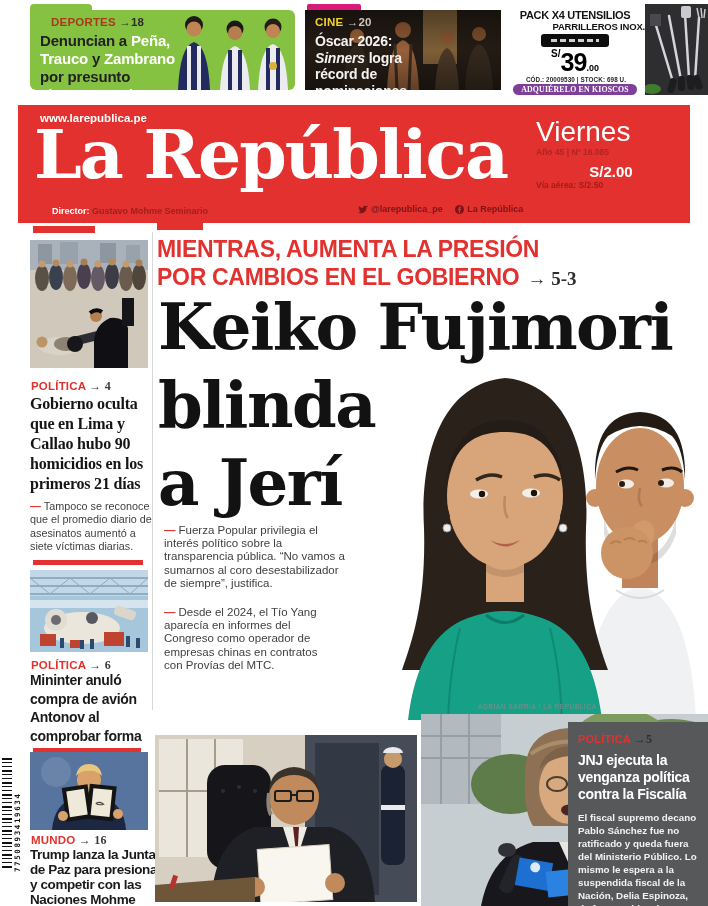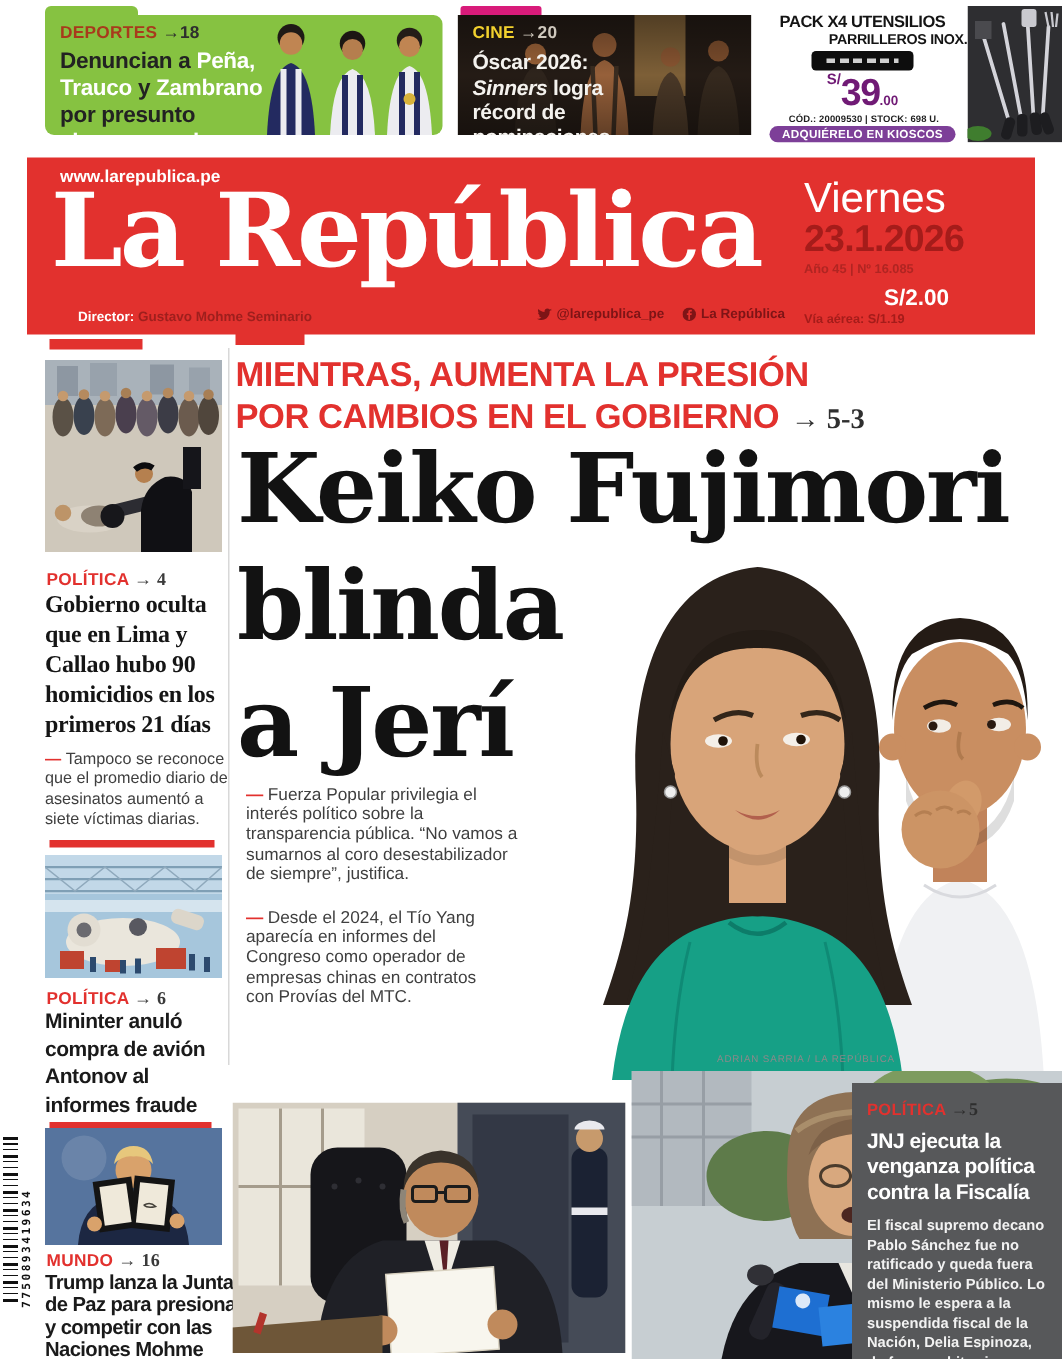--- a/index.html
+++ b/index.html
@@ -6,48 +6,48 @@
   .page{position:relative;width:708px;height:906px;background:#fff;overflow:hidden;
         font-family:"Liberation Sans",sans-serif;}
   .abs{position:absolute;}
 
   
   #dep-tab{left:30px;top:4px;width:62px;height:12px;background:#86c241;border-radius:4px 4px 0 0;}
   #teaser-dep{left:30px;top:10px;width:265px;height:80px;background:#86c241;border-radius:0 6px 6px 6px;overflow:hidden;}
   #dep-players{position:absolute;right:0;bottom:0;width:135px;height:78px;}
   .t-pad{position:absolute;left:10px;top:6px;}
   .t-kick{font-weight:800;font-size:11.5px;letter-spacing:.2px;}
-  #teaser-dep .t-kick{color:#a83a1c;}
+  #teaser-dep .t-kick{color:#a83a1c;margin-left:11px;}
   .t-kick .pg{color:#2e2e2e;font-weight:700;}
   .dep-line{font-weight:800;font-size:15px;line-height:18px;color:#222;letter-spacing:-.2px;white-space:nowrap;}
   .dep-line .wh{color:#ffffff;}
 
   #cine-tab{left:307px;top:4px;width:54px;height:9px;background:#d81b7a;border-radius:2px 2px 0 0;}
   #teaser-cine{left:305px;top:10px;width:196px;height:80px;overflow:hidden;}
   #cine-bg{position:absolute;left:0;top:0;width:196px;height:80px;}
   #teaser-cine .t-pad{z-index:2;}
   #teaser-cine .t-kick{color:#f2d12e;}
   #teaser-cine .t-kick .pg{color:#cfc8bd;}
   .cine-line{font-weight:800;font-size:14px;line-height:16.5px;color:#f4f2ee;letter-spacing:-.2px;white-space:nowrap;}
   .cine-line .it{font-style:italic;}
 
   #teaser-ad{left:505px;top:4px;width:203px;height:91px;background:#ffffff;overflow:hidden;}
   #ad-photo{position:absolute;right:0;top:0;width:63px;height:91px;}
   .ad-t1{position:absolute;left:0;top:5px;width:140px;text-align:center;font-weight:800;font-size:11px;letter-spacing:-.3px;color:#141414;}
   .ad-t2{position:absolute;left:0;top:17px;width:140px;text-align:right;font-weight:800;font-size:9.5px;letter-spacing:-.2px;color:#141414;}
   #ad-logo{position:absolute;left:36px;top:30px;width:68px;height:13px;background:#0d0d0d;border-radius:3px;}
   #ad-logo:after{content:"";position:absolute;left:10px;top:5px;width:48px;height:3px;
       background:repeating-linear-gradient(to right,#cfcfcf 0 6px,transparent 6px 9px);}
-  .ad-price{position:absolute;left:0;top:44px;width:140px;text-align:center;color:#701a75;}
+  .ad-price{position:absolute;left:0;top:44px;width:140px;text-align:center;color:#000000;}
   .ad-price .cur{font-weight:800;font-size:10px;vertical-align:top;}
   .ad-price .int{font-weight:800;font-size:25px;letter-spacing:-1px;}
   .ad-price .dec{font-weight:800;font-size:9px;}
   .ad-code{position:absolute;left:2px;top:72px;width:138px;text-align:center;font-weight:700;font-size:6.3px;color:#1d1d1d;letter-spacing:.1px;}
   #ad-btn{position:absolute;left:8px;top:80px;width:124px;height:11px;background:#7d3f98;border-radius:6px;
-      text-align:center;font-weight:800;font-size:7.8px;line-height:11px;color:#fff;letter-spacing:.2px;}
+      text-align:center;font-weight:800;font-size:7.8px;line-height:11px;color:#fff;letter-spacing:.2px;font-family:Liberation Serif, serif;}
 
   
   #masthead{left:18px;top:105px;width:672px;height:118px;background:#e2312e;}
   #mh-url{position:absolute;left:22px;top:7px;font-weight:700;font-size:11.5px;color:#ffffff;}
   #mh-title{position:absolute;left:16px;top:12px;font-family:"DejaVu Serif",serif;font-weight:700;
             font-size:68px;line-height:74px;color:#ffffff;letter-spacing:-2px;white-space:nowrap;}
   #mh-dir{position:absolute;left:22px;bottom:7px;font-size:9px;color:#9e1f1d;font-weight:700;}
   #mh-dir b{color:#ffffff;font-weight:800;padding-left:12px;}
   #mh-social{position:absolute;left:330px;bottom:9px;font-size:9px;color:#7e1416;font-weight:700;}
   #mh-social svg{vertical-align:-2px;margin:0 3px 0 10px;}
@@ -209,24 +209,23 @@
       <svg width="10" height="9" viewBox="0 0 12 10">
           <path d="M12 1.6c-.4.2-.9.3-1.4.4.5-.3.9-.8 1.1-1.4-.5.3-1 .5-1.6.6C9.6.7 9 .4 8.3.4 7 .4 6 1.4 6 2.7l.1.5C4 3.1 2.3 2.2 1.1.8.9 1.2.8 1.6.8 2c0 .8.4 1.5 1 1.9-.3 0-.7-.1-1-.3 0 1.1.8 2 1.8 2.2l-.6.1H1.5c.3.9 1.1 1.6 2.1 1.6-.8.6-1.8 1-2.8 1H0c1 .6 2.2 1 3.5 1 4.2 0 6.6-3.5 6.6-6.6v-.3c.4-.3.8-.7 1.1-1.2z" fill="#7e1416"></path>
         </svg><span>@larepublica_pe</span>
       <svg width="9" height="9" viewBox="0 0 10 10">
           <circle cx="5" cy="5" r="5" fill="#7e1416"></circle>
           <path d="M5.6 9V5.6h1.1l.2-1.3H5.6v-.8c0-.4.1-.6.6-.6h.7V1.7H5.9c-1.1 0-1.6.6-1.6 1.6v1H3.2v1.3h1.1V9z" fill="#e2312e"></path>
         </svg><span>La República</span>
     </div>
     <div id="mh-right">
       <div class="mh-day">Viernes</div>
-      <div class="mh-date">23.1.2026</div>
       <div class="mh-ed">Año 45 | Nº 16.085</div>
       <div class="mh-price">S/2.00</div>
-      <div class="mh-air">Vía aérea: S/1.19</div>
+      <div class="mh-air">Vía aérea: S/2.50</div>
     </div>
   </div>
 
   <div class="abs vrule"></div>
   <div class="abs redbar" id="bar-l1"></div>
   <div class="abs redbar" id="bar-l2"></div>
   <div class="abs redbar" id="bar-l3"></div>
   <div class="abs redbar" id="bar-k"></div>
 
   <svg class="abs" id="ph1" viewBox="0 0 118 128" preserveAspectRatio="none">
@@ -298,21 +297,21 @@
         <rect x="60" y="69" width="4" height="10"></rect>
         <rect x="96" y="66" width="4" height="11"></rect>
         <rect x="106" y="68" width="4" height="10"></rect>
       </g>
   </svg>
   <div class="abs sec" id="sec2"><span>POLÍTICA</span> <span class="pg">→ 6</span></div>
   <div class="abs" id="head2">
     <div>Mininter anuló</div>
       <div>compra de avión</div>
     <div>Antonov al</div>
-      <div>informes fraude</div>
+      <div>comprobar forma</div>
   </div>
 
   <svg class="abs" id="ph3" viewBox="0 0 118 78" preserveAspectRatio="none">
     <rect width="118" height="78" fill="#56749e"></rect>
     <circle cx="26" cy="20" r="15" fill="#ffffff" opacity="0.12"></circle>
     <path d="M22 78 Q24 52 44 46 L74 46 Q94 52 96 78 Z" fill="#1c2742"></path>
     <rect x="52" y="44" width="14" height="10" fill="#e8e4da"></rect>
     <circle cx="59" cy="28" r="12" fill="#d9a26b"></circle>
     <path d="M46 24 Q48 12 59 12 Q70 12 72 24 Q66 18 59 19 Q52 18 46 24Z" fill="#e7c77c"></path>
     <g>

